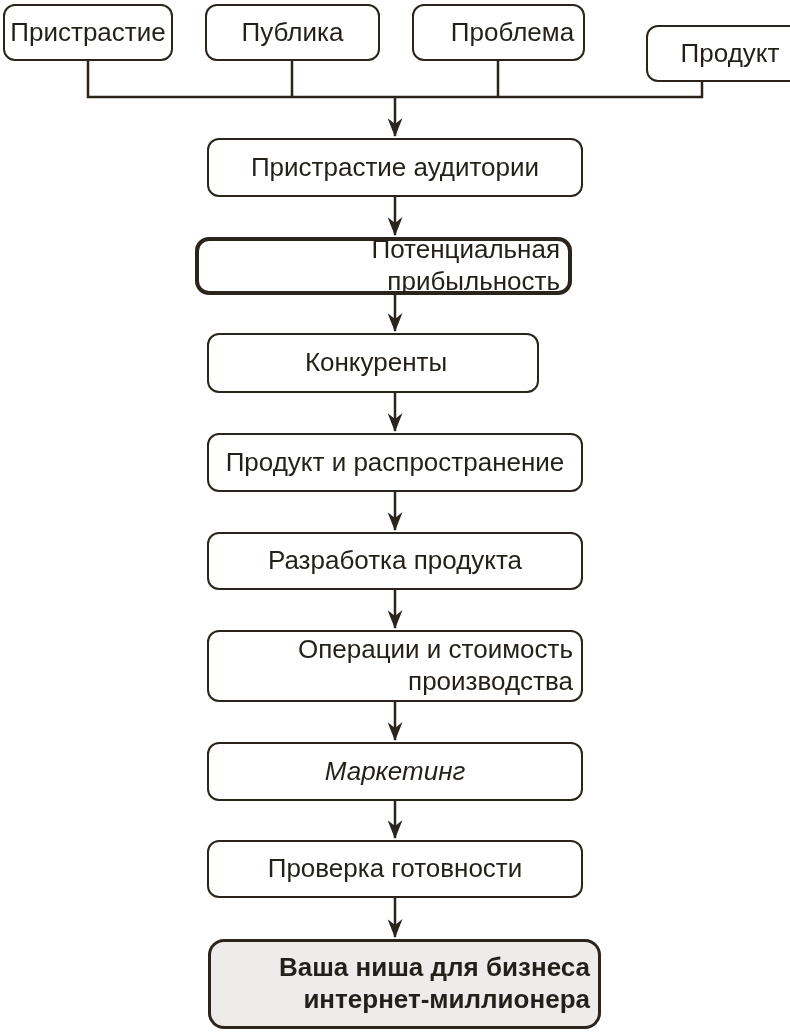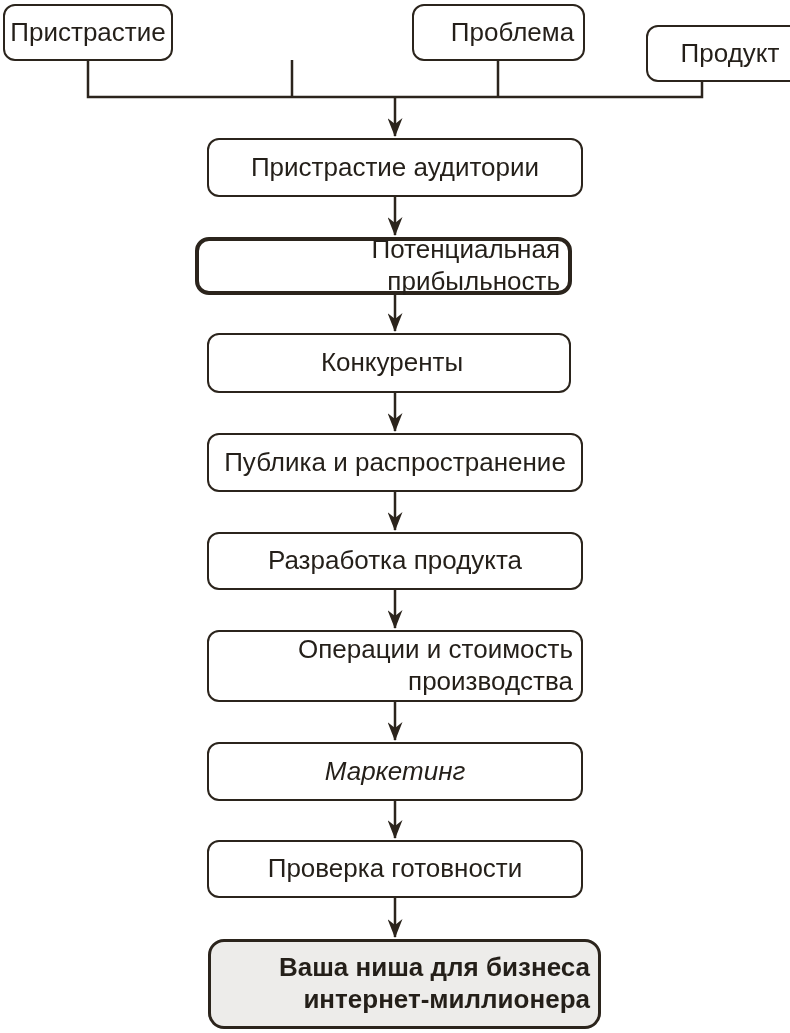--- a/index.html
+++ b/index.html
@@ -47,21 +47,21 @@
   }
   
   .n-top1 { left: 3px;   top: 4px; width: 170px; height: 57px; }
   .n-top2 { left: 205px; top: 4px; width: 175px; height: 57px; }
   .n-top3 { left: 412px; top: 4px; width: 173px; height: 57px; padding-left: 36px; }
   .n-top4 { left: 646px; top: 4px; width: 168px; height: 57px; margin-top: 21px; }
   
   .n-f1 { left: 207px; top: 138px; width: 376px; height: 59px; }
   .n-f2 { left: 195px; top: 237px; width: 377px; height: 58px;
           border-width: 4.5px; border-radius: 14px; padding-left: 20px; }
-  .n-f3 { left: 207px; top: 333px; width: 364px; height: 60px; padding-left: 14px; }
+  .n-f3 { left: 207px; top: 333px; width: 332px; height: 60px; padding-left: 14px; }
   .n-f4 { left: 207px; top: 433px; width: 376px; height: 59px; }
   .n-f5 { left: 207px; top: 532px; width: 376px; height: 58px; }
   .n-f6 { left: 207px; top: 630px; width: 376px; height: 72px; }
   .n-f7 { left: 207px; top: 742px; width: 376px; height: 59px; font-style: italic; }
   .n-f8 { left: 207px; top: 840px; width: 376px; height: 58px; }
   .n-f9 { left: 208px; top: 939px; width: 393px; height: 90px;
           background: var(--final_fill); font-weight: bold;
           border-width: 3px; border-radius: 16px; }
 </style>
 </head>
@@ -84,26 +84,27 @@
     <line x1="395" y1="295" x2="395" y2="331" marker-end="url(#ah)"></line>
     <line x1="395" y1="393" x2="395" y2="431" marker-end="url(#ah)"></line>
     <line x1="395" y1="492" x2="395" y2="530" marker-end="url(#ah)"></line>
     <line x1="395" y1="590" x2="395" y2="628" marker-end="url(#ah)"></line>
     <line x1="395" y1="702" x2="395" y2="740" marker-end="url(#ah)"></line>
     <line x1="395" y1="801" x2="395" y2="838" marker-end="url(#ah)"></line>
     <line x1="395" y1="898" x2="395" y2="937" marker-end="url(#ah)"></line>
   </svg>
 
   <div class="node n-top1">Пристрастие</div>
+  <div class="node n-top2">Публика</div>
   <div class="node n-top3">Проблема</div>
   <div class="node n-top4">Продукт</div>
 
   <div class="node n-f1">Пристрастие аудитории</div>
   <div class="node n-f2">Потенциальная прибыльность</div>
   <div class="node n-f3">Конкуренты</div>
-  <div class="node n-f4">Публика и распространение</div>
+  <div class="node n-f4">Продукт и распространение</div>
   <div class="node n-f5">Разработка продукта</div>
   <div class="node n-f6">Операции и стоимость производства</div>
   <div class="node n-f7">Маркетинг</div>
   <div class="node n-f8">Проверка готовности</div>
   <div class="node n-f9">Ваша ниша для бизнеса интернет-миллионера</div>
 
 </div>
 
 </body></html>

